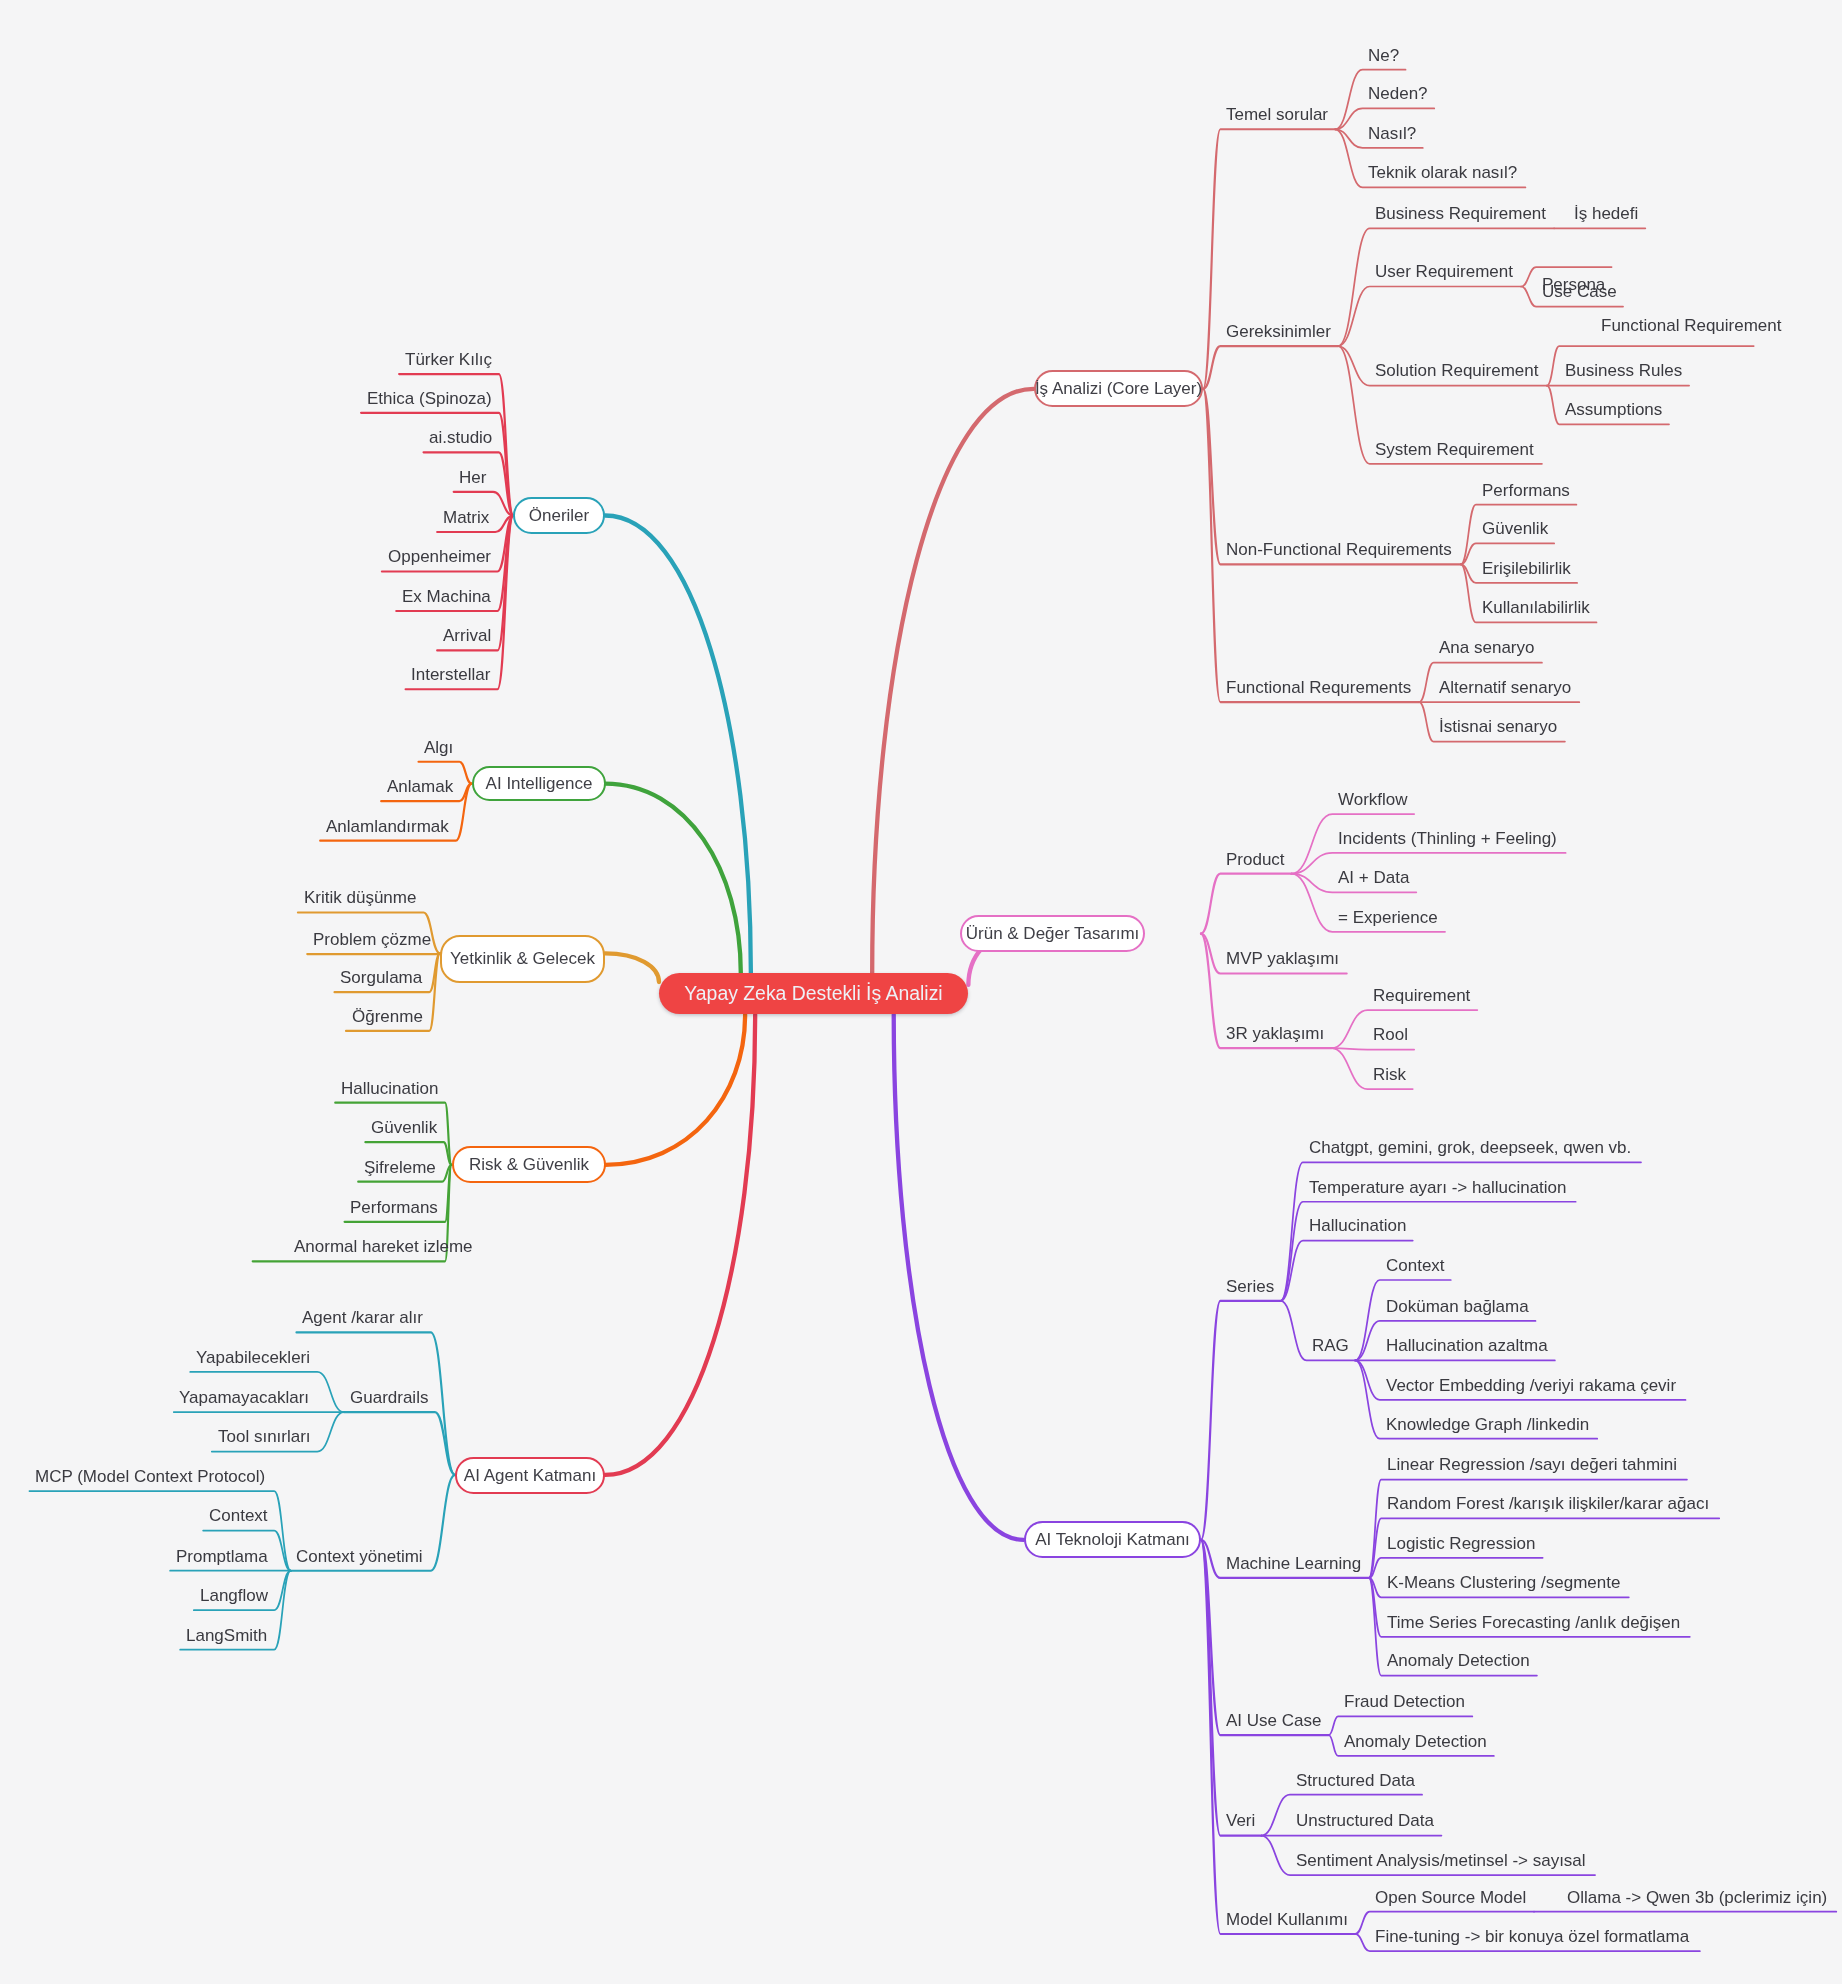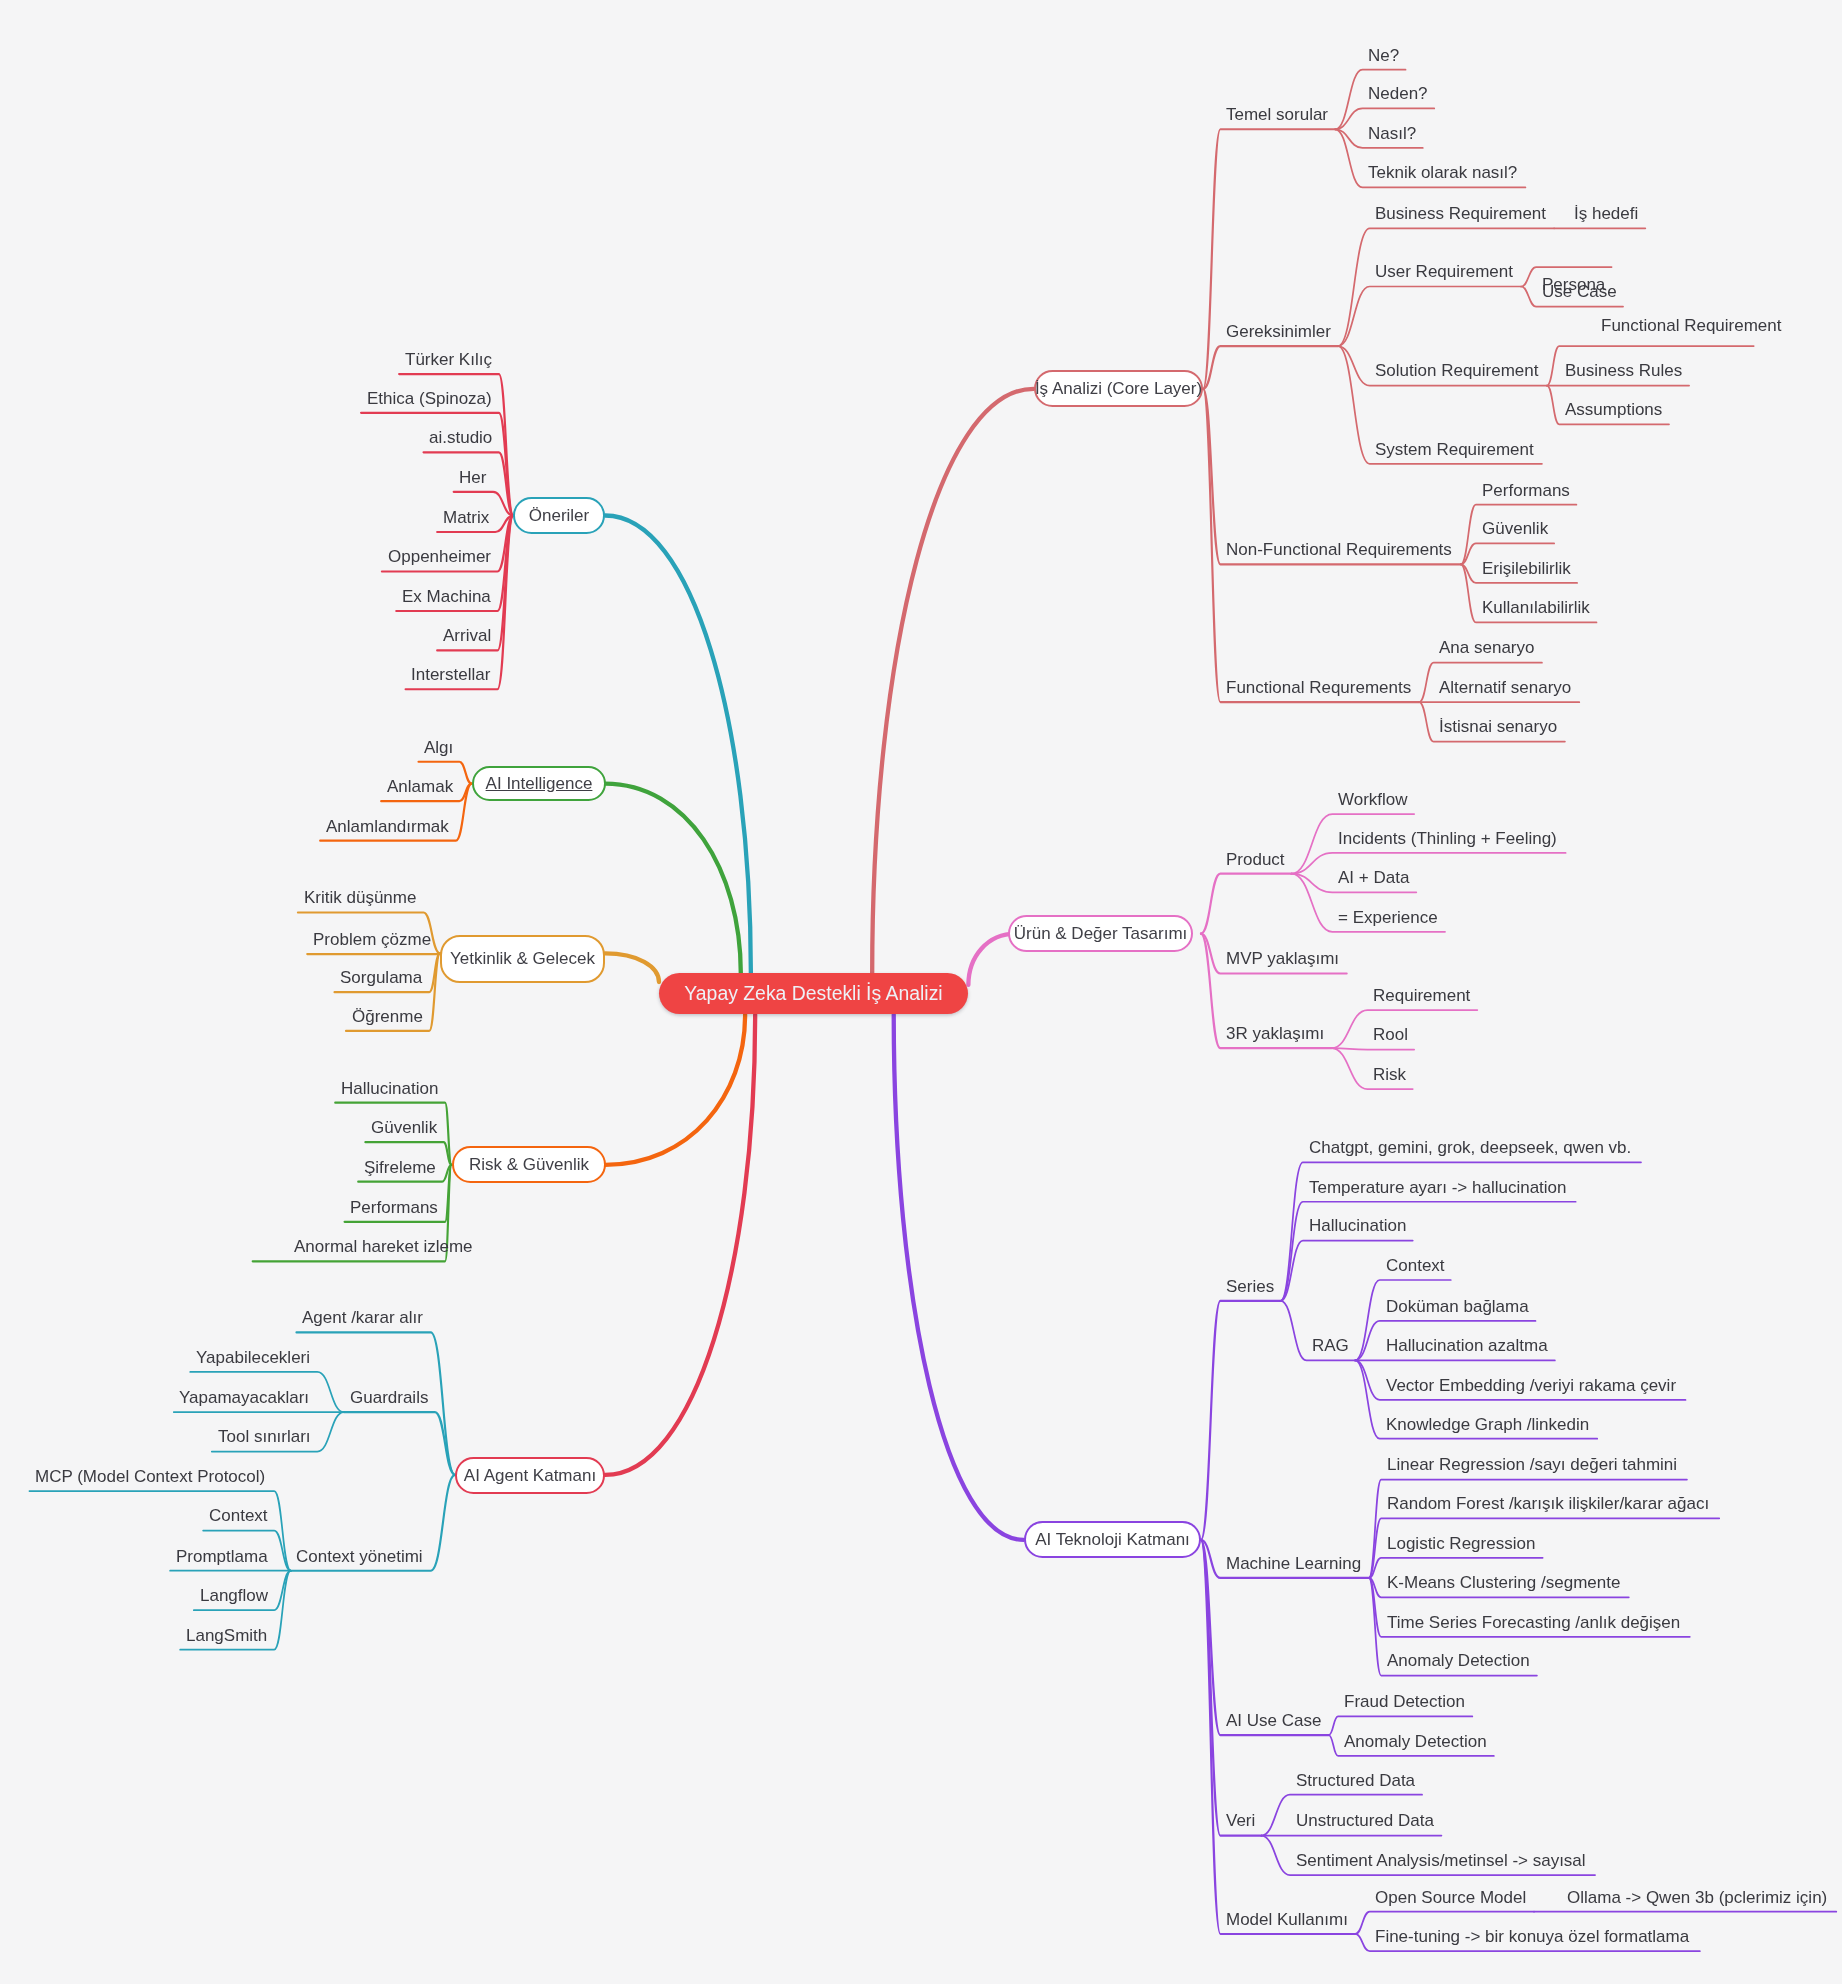--- a/index.html
+++ b/index.html
@@ -131,21 +131,21 @@
       </div>
       <span class="tlabel" style="left: 405px; top: 349px;">Türker Kılıç</span>
       <span class="tlabel" style="left: 367px; top: 388px;">Ethica (Spinoza)</span>
       <span class="tlabel" style="left: 429px; top: 427px;">ai.studio</span>
       <span class="tlabel" style="left: 459px; top: 467px;">Her</span>
       <span class="tlabel" style="left: 443px; top: 507px;">Matrix</span>
       <span class="tlabel" style="left: 388px; top: 546px;">Oppenheimer</span>
       <span class="tlabel" style="left: 402px; top: 586px;">Ex Machina</span>
       <span class="tlabel" style="left: 443px; top: 625px;">Arrival</span>
       <span class="tlabel" style="left: 411px; top: 664px;">Interstellar</span>
-      <div class="pill" style="left: 472px; top: 766px; width: 134px; height: 35px; border-color: rgb(63, 163, 60); text-decoration: underline;">
+      <div class="pill" style="left: 472px; top: 766px; width: 134px; height: 35px; border-color: rgb(63, 163, 60);">
         <span>AI Intelligence</span>
       </div>
       <span class="tlabel" style="left: 424px; top: 737px;">Algı</span>
       <span class="tlabel" style="left: 387px; top: 776px;">Anlamak</span>
       <span class="tlabel" style="left: 326px; top: 816px;">Anlamlandırmak</span>
       <div class="pill" style="left: 440px; top: 935px; width: 165px; height: 48px; border-color: rgb(224, 154, 48);">
         <span>Yetkinlik &amp; Gelecek</span>
       </div>
       <span class="tlabel" style="left: 304px; top: 887px;">Kritik düşünme</span>
       <span class="tlabel" style="left: 313px; top: 929px;">Problem çözme</span>
@@ -194,21 +194,21 @@
       <span class="tlabel" style="left: 1375px; top: 439px;">System Requirement</span>
       <span class="tlabel" style="left: 1226px; top: 539px;">Non-Functional Requirements</span>
       <span class="tlabel" style="left: 1482px; top: 480px;">Performans</span>
       <span class="tlabel" style="left: 1482px; top: 518px;">Güvenlik</span>
       <span class="tlabel" style="left: 1482px; top: 558px;">Erişilebilirlik</span>
       <span class="tlabel" style="left: 1482px; top: 597px;">Kullanılabilirlik</span>
       <span class="tlabel" style="left: 1226px; top: 677px;">Functional Requrements</span>
       <span class="tlabel" style="left: 1439px; top: 637px;">Ana senaryo</span>
       <span class="tlabel" style="left: 1439px; top: 677px;">Alternatif senaryo</span>
       <span class="tlabel" style="left: 1439px; top: 716px;">İstisnai senaryo</span>
-      <div class="pill" style="left: 1008px; top: 915px; width: 185px; height: 37px; border-color: rgb(229, 112, 197);">
+      <div class="pill" style="left: 960px; top: 915px; width: 185px; height: 37px; border-color: rgb(229, 112, 197);">
         <span>Ürün &amp; Değer Tasarımı</span>
       </div>
       <span class="tlabel" style="left: 1226px; top: 849px;">Product</span>
       <span class="tlabel" style="left: 1338px; top: 789px;">Workflow</span>
       <span class="tlabel" style="left: 1338px; top: 828px;">Incidents (Thinling + Feeling)</span>
       <span class="tlabel" style="left: 1338px; top: 867px;">AI + Data</span>
       <span class="tlabel" style="left: 1338px; top: 907px;">= Experience</span>
       <span class="tlabel" style="left: 1226px; top: 948px;">MVP yaklaşımı</span>
       <span class="tlabel" style="left: 1226px; top: 1023px;">3R yaklaşımı</span>
       <span class="tlabel" style="left: 1373px; top: 985px;">Requirement</span>

